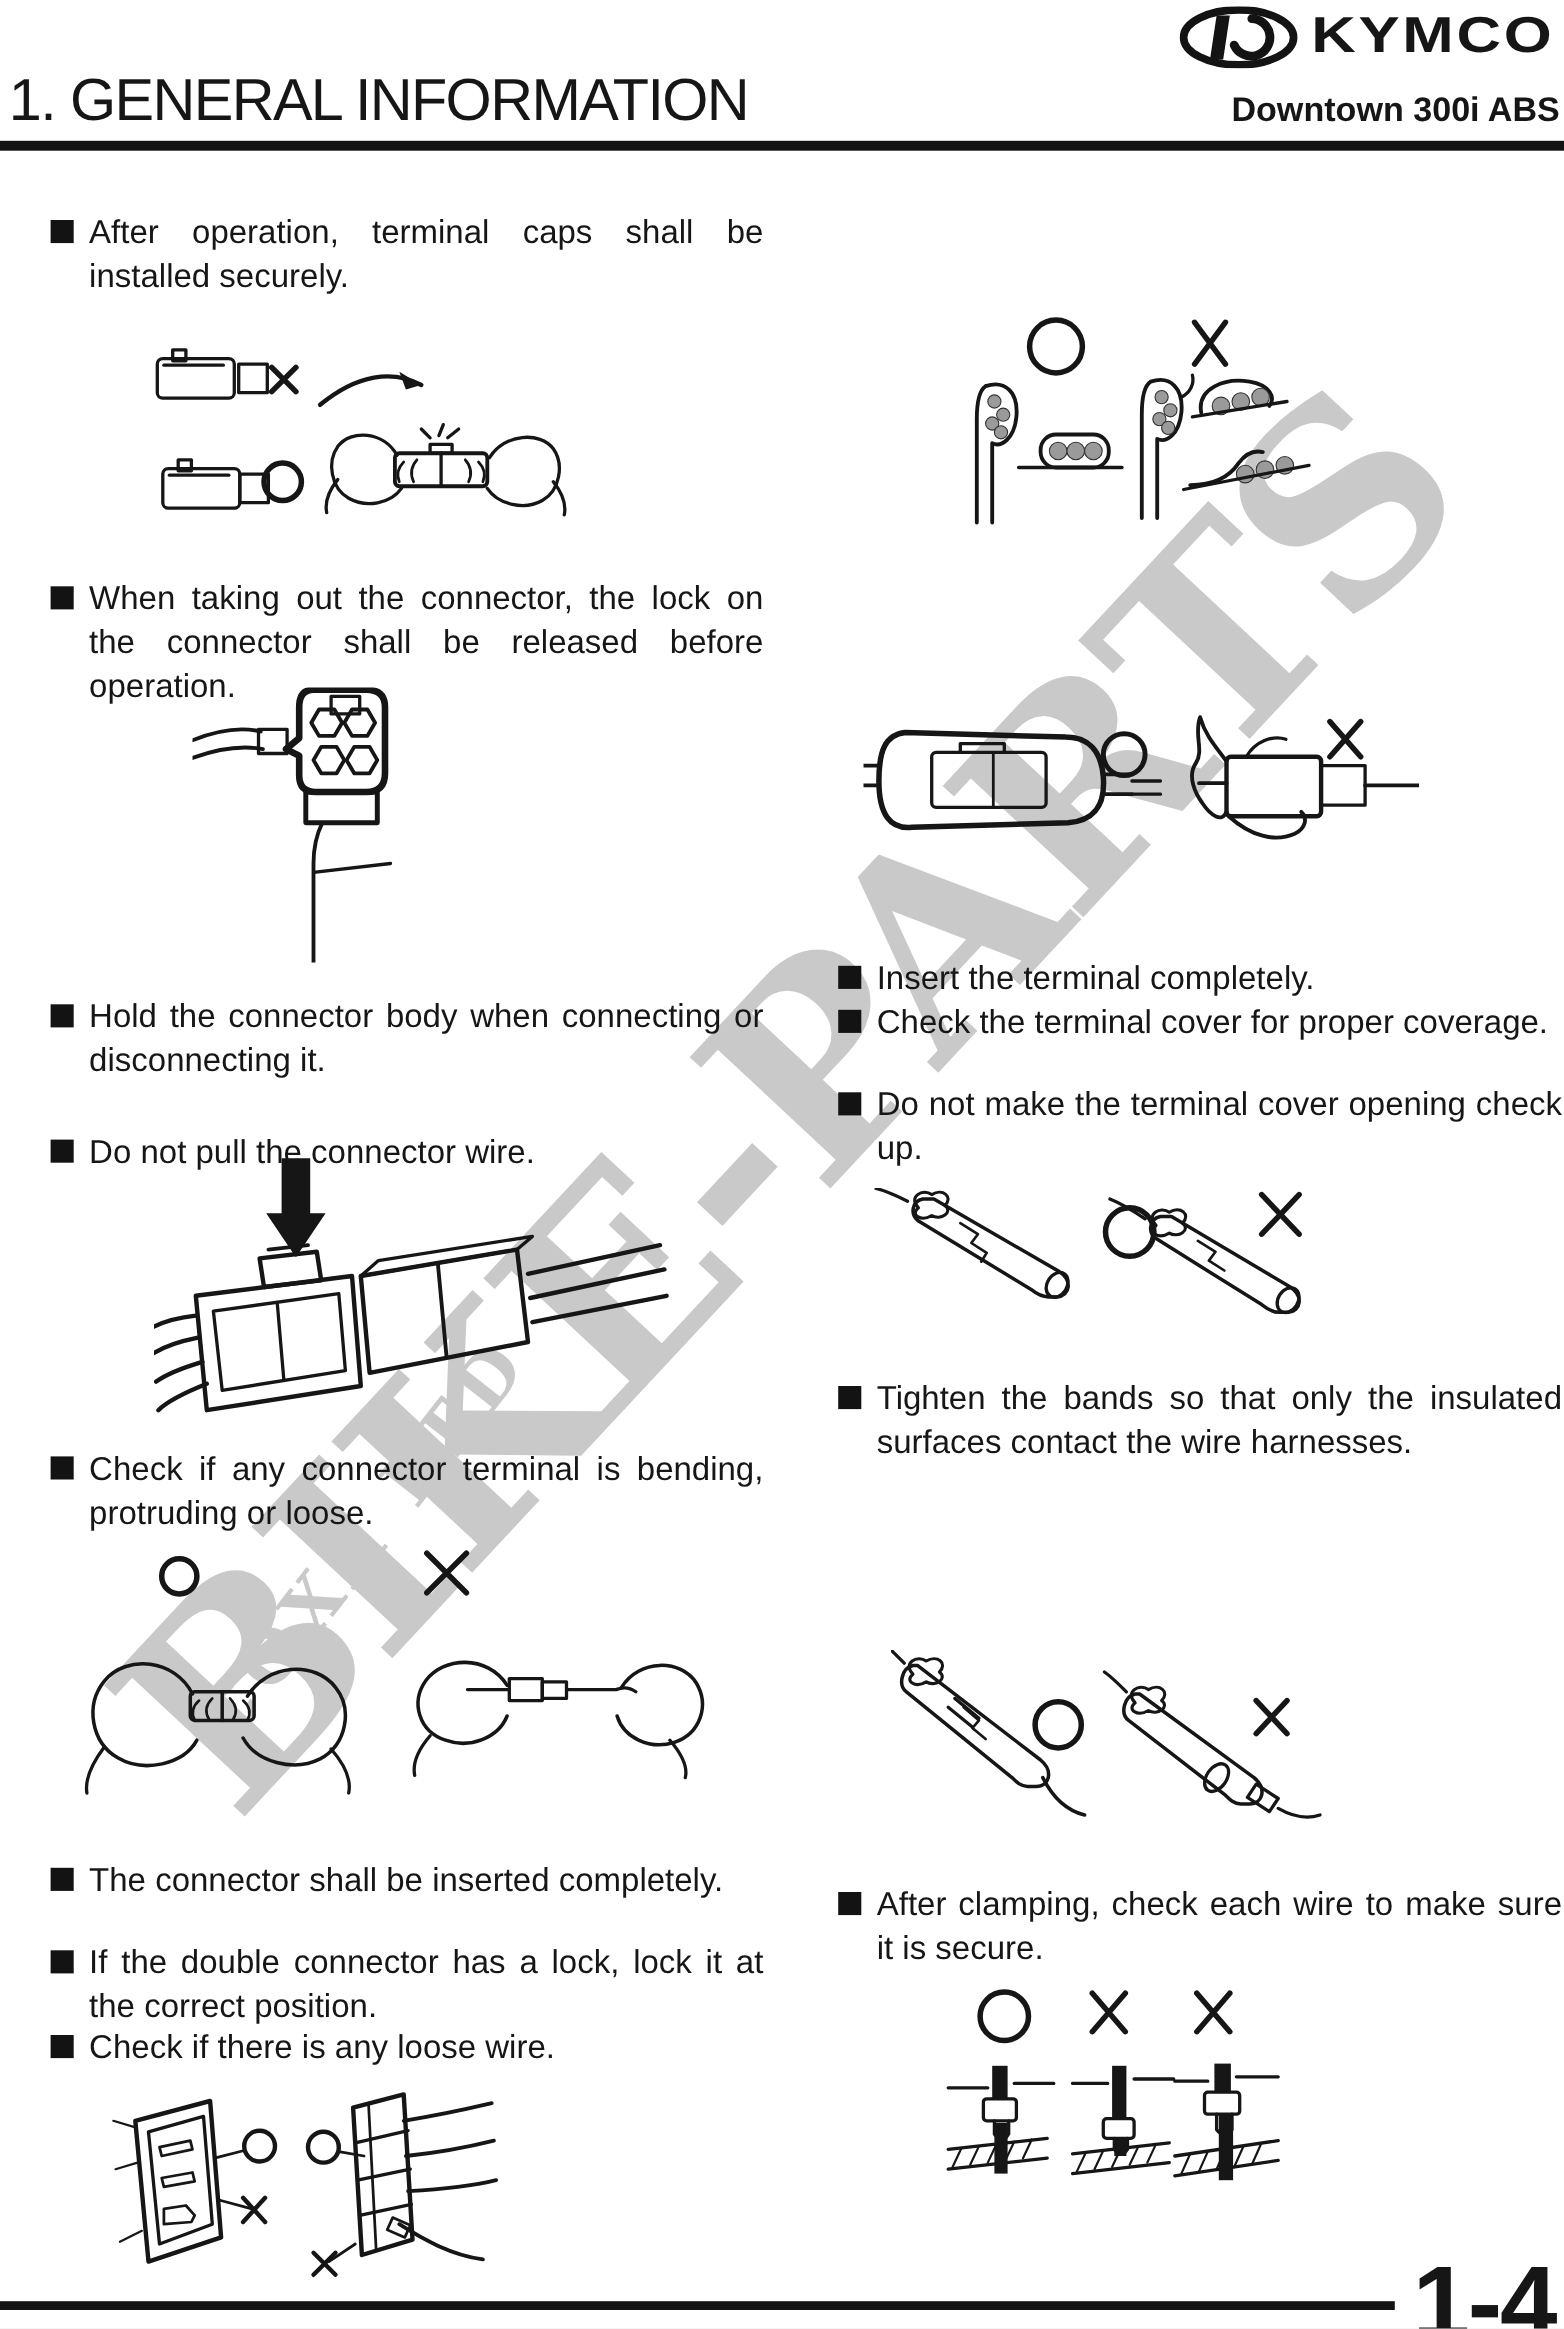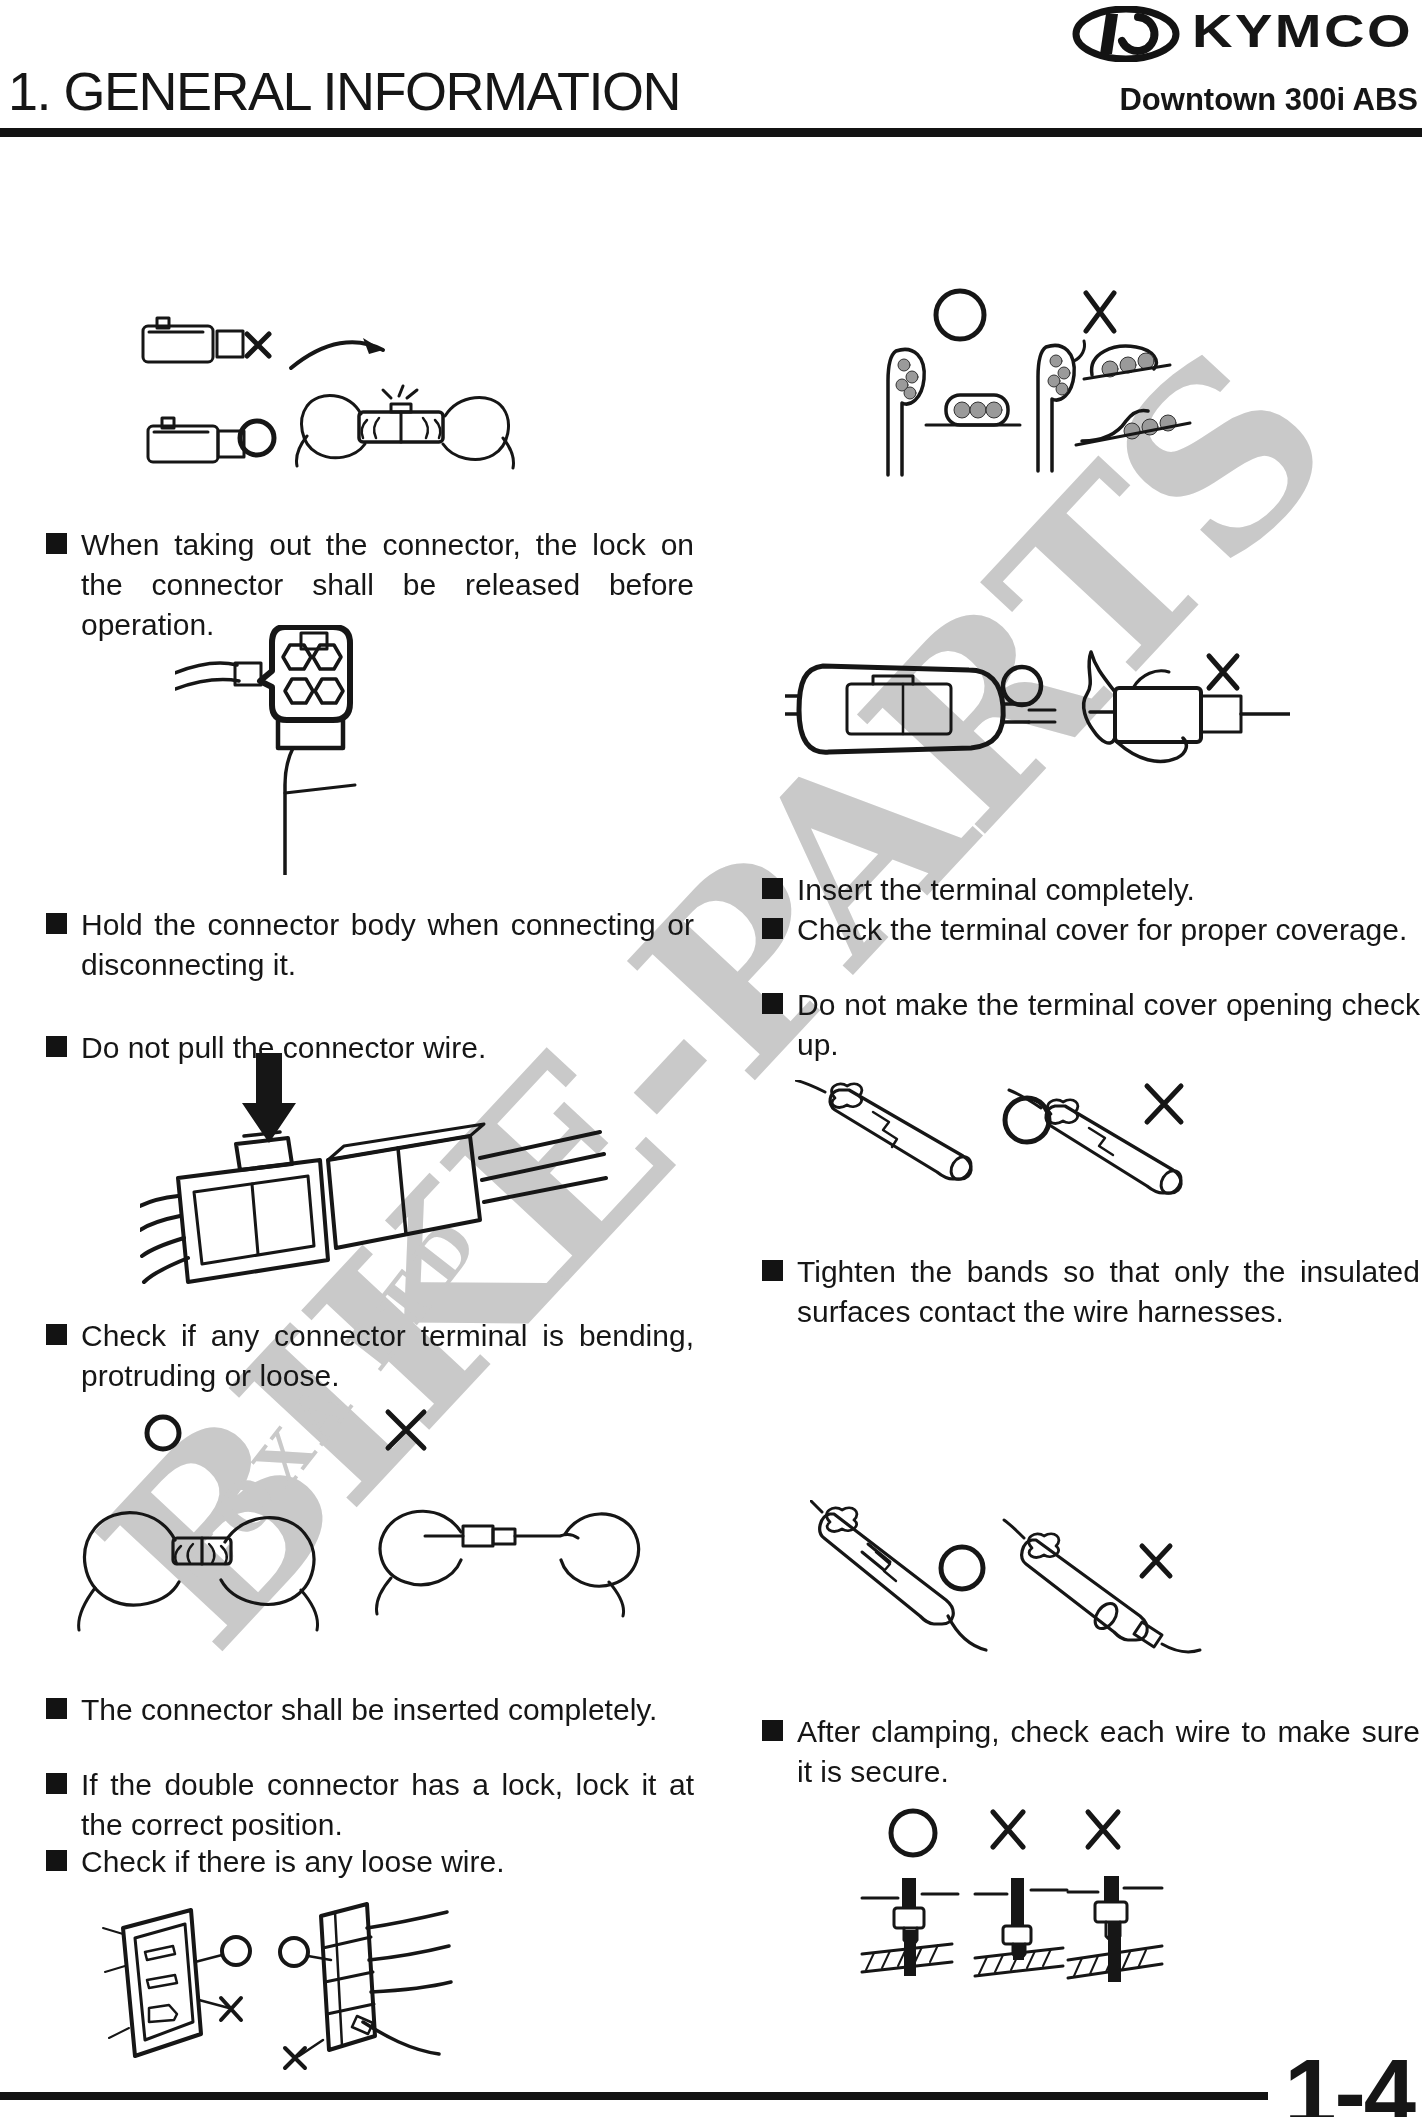--- a/index.html
+++ b/index.html
@@ -46,20 +46,24 @@
   <div class="title">1. GENERAL INFORMATION</div>
   <svg class="brand-logo" width="108" height="56" viewBox="0 0 108 56">
     <ellipse cx="54" cy="28" rx="50" ry="25" fill="none" stroke="#131313" stroke-width="7"></ellipse>
     <polygon points="34,8 46,8 40,48 28,48" fill="#131313"></polygon>
     <path d="M66 11 A17 17 0 1 1 50 35" fill="none" stroke="#131313" stroke-width="8" stroke-linecap="round"></path>
   </svg>
   <div class="brand-name">KYMCO</div>
   <div class="model">Downtown 300i ABS</div>
   <div class="hrule"></div>
 
+  <div class="b bl" style="top:192px">
+    <span class="sq"></span>
+    <span class="tx">After operation, terminal caps shall be installed securely.</span>
+  </div>
   <div class="b bl" style="top:525px">
     <span class="sq"></span>
     <span class="tx">When taking out the connector, the lock on the connector shall be released before operation.</span>
   </div>
   <div class="b bl" style="top:905px">
     <span class="sq"></span>
     <span class="tx">Hold the connector body when connecting or disconnecting it.</span>
   </div>
   <div class="b bl" style="top:1028px">
     <span class="sq"></span>

